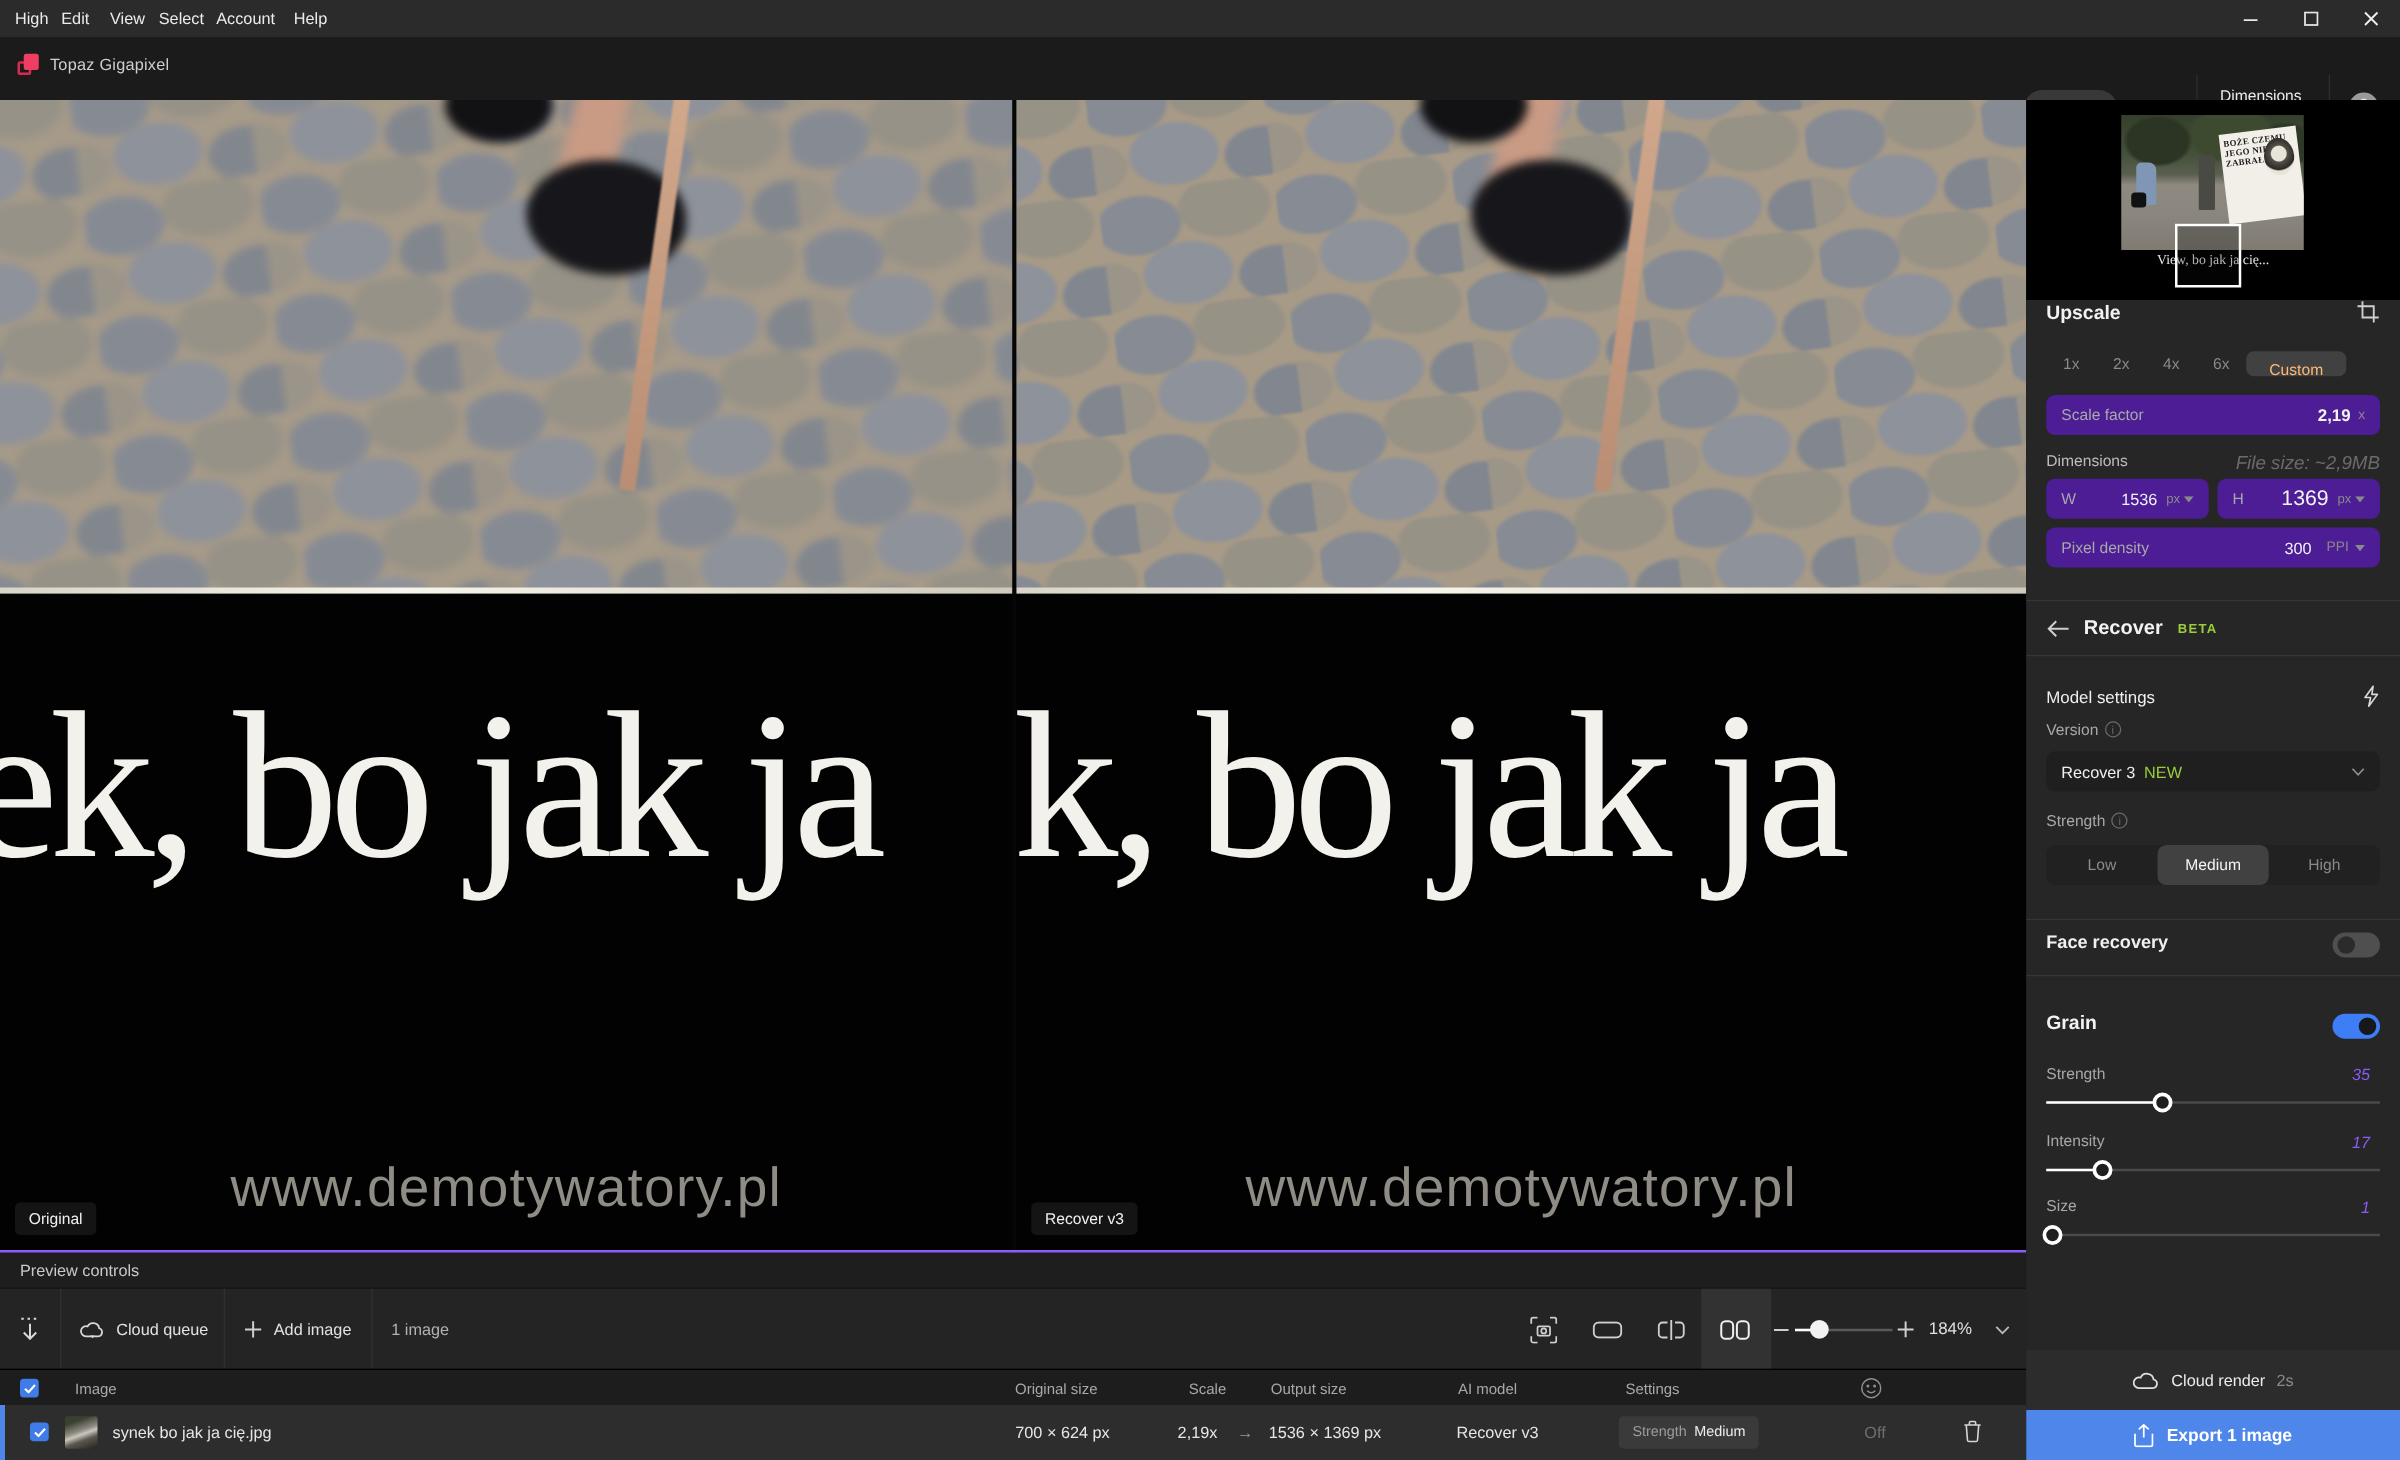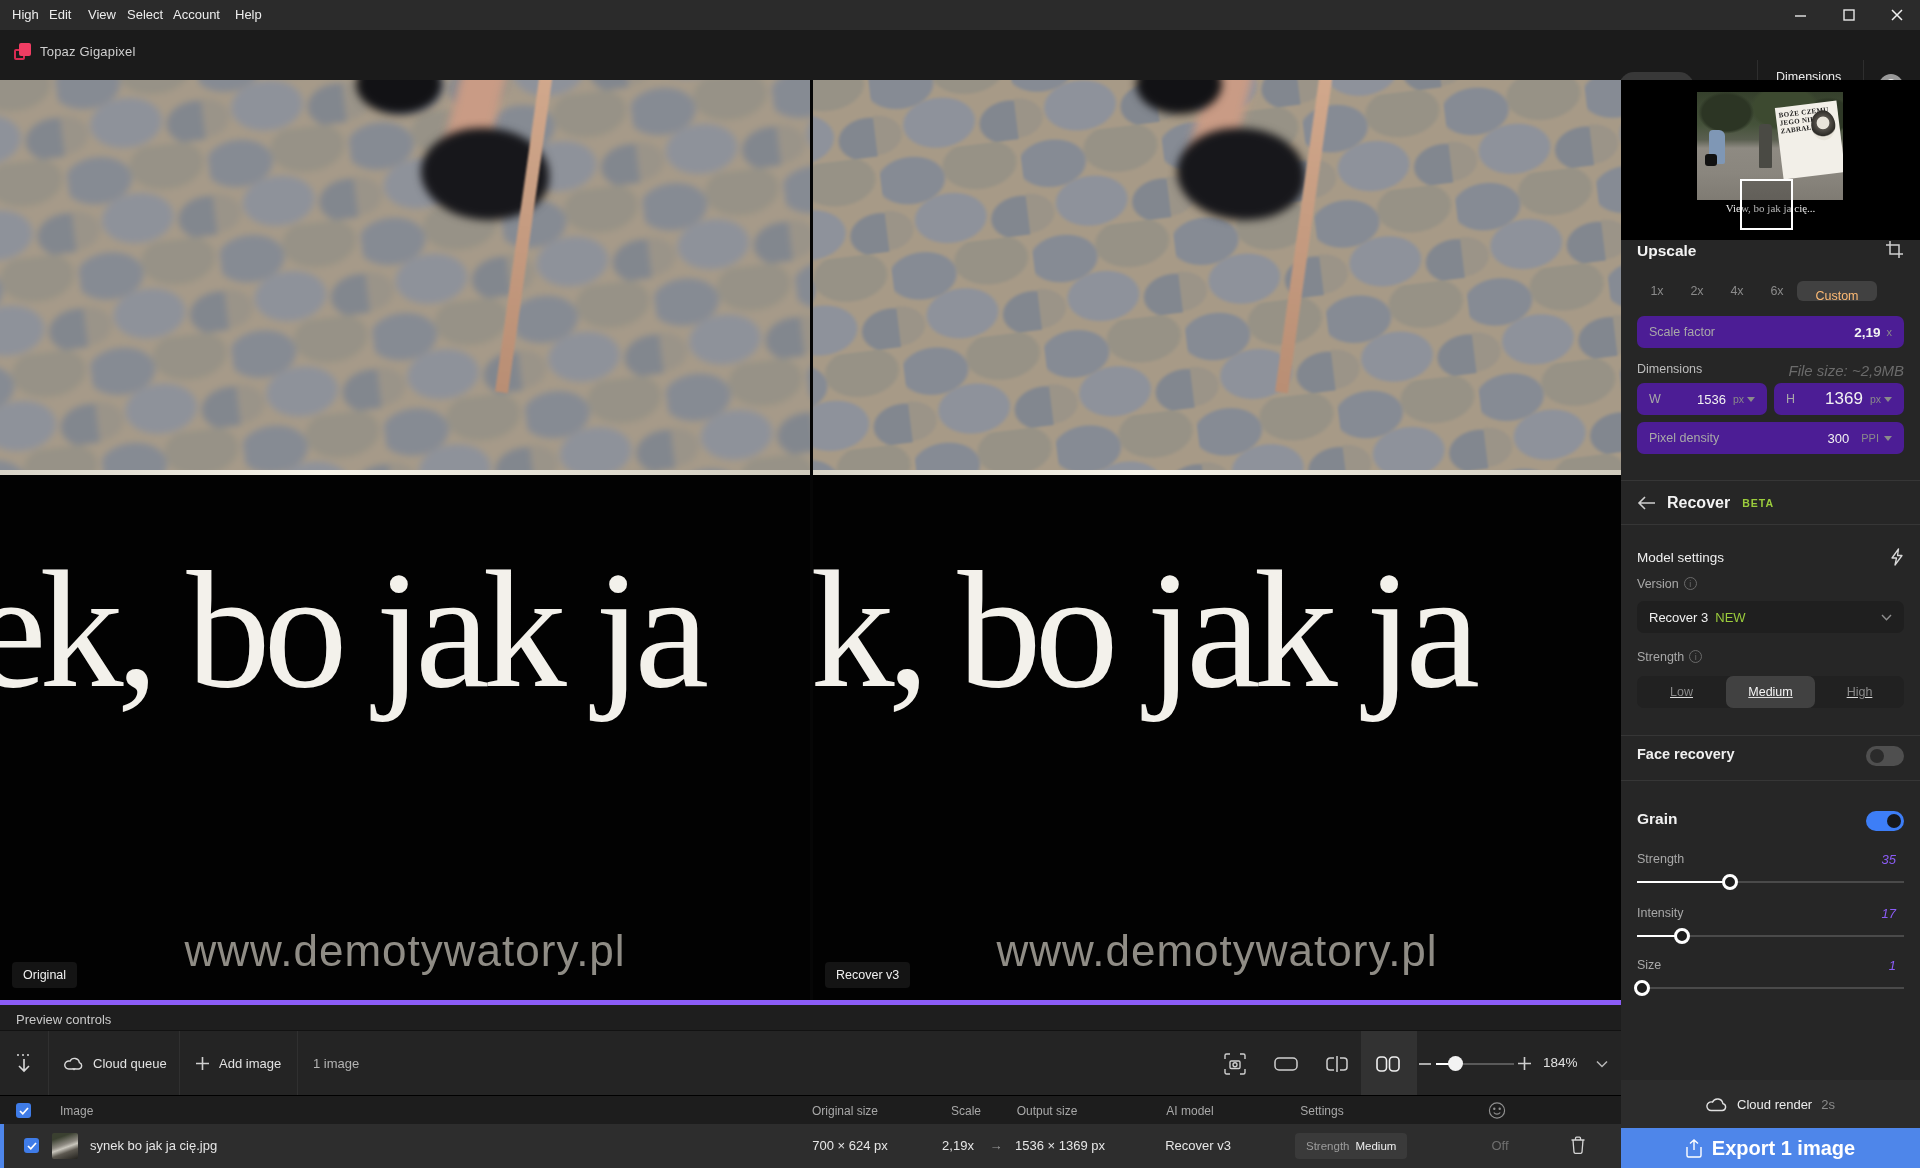--- a/index.html
+++ b/index.html
@@ -52,21 +52,21 @@
   .shoe2 { position:absolute; top:-26px; left:44%; width:86px; height:60px; background:#121215; border-radius:50%; filter:blur(4px); }
   .stick { position:absolute; top:-16px; left:64%; width:13px; height:330px; background:linear-gradient(180deg,#d2a98d,#b98e74); transform:rotate(8deg); filter:blur(1px); }
   .banner-edge { position:absolute; left:0; right:0; bottom:0; height:5px; background:linear-gradient(90deg,#d8d4c8,#f7f4ea 40%,#cfcabc); }
   .blackzone { position:absolute; left:0; right:0; top:395px; bottom:0; background:#020202; }
   .bigtext { position:absolute; top:58px; left:-28px; white-space:nowrap; font-family:"Liberation Serif", serif; font-size:168px; letter-spacing:-7px; color:#f3f1eb; }
   .pane.right .bigtext { left:-70px; }
   .watermark { position:absolute; bottom:24px; left:0; width:100%; text-align:center; font-size:44px; color:#8f8c85; letter-spacing:1px; }
   .pane-badge { position:absolute; left:12px; bottom:12px; background:rgba(22,22,22,.92); border-radius:4px; padding:6px 11px; font-size:12.5px; color:#f0f0f0; z-index:6; }
 
   
-  .pc-strip { position:absolute; left:0; top:1000px; width:1621px; height:30px; background:#1e1e1e; border-top:5px solid #8b5cf6; font-size:13px; color:#c9c9c9; line-height:30px; padding-left:16px; }
+  .pc-strip { position:absolute; left:0; top:1000px; width:1621px; height:30px; background:#1e1e1e; border-top:2px solid #8b5cf6; font-size:13px; color:#c9c9c9; line-height:30px; padding-left:16px; }
   .toolbar { position:absolute; left:0; top:1030px; width:1621px; height:65px; background:#242424; border-top:1px solid #121212; }
   .tb-sep { position:absolute; top:0; width:1px; height:65px; background:#303030; }
   .tb-item { position:absolute; top:0; height:65px; display:flex; align-items:center; gap:9px; font-size:13px; color:#e2e2e2; }
   .tb-count { color:#b3b3b3; }
   .view-active { position:absolute; left:1361px; top:0; width:56px; height:65px; background:#323232; }
   .zoom-track { position:absolute; left:1436px; top:32px; width:78px; height:2px; background:#5a5a5a; }
   .zoom-track .zfill { position:absolute; left:0; top:0; height:2px; width:16px; background:#fff; }
   .zoom-knob { position:absolute; left:1448px; top:25px; width:15px; height:15px; border-radius:50%; background:#f2f2f2; }
   .zoom-pct { position:absolute; left:1543px; top:24px; font-size:13.5px; color:#e0e0e0; }
 
@@ -102,36 +102,36 @@
   .thumb-caption { position:absolute; left:0; top:122px; width:299px; text-align:center; font-family:"Liberation Serif", serif; font-size:11px; color:#e8e8e8; }
   .sel-rect { position:absolute; left:119px; top:99px; width:53px; height:51px; border:2px solid #fff; background:rgba(10,10,10,.25); }
 
   .s-title { font-size:15.5px; font-weight:bold; color:#f2f2f2; }
   .s-label { font-size:12.5px; color:#a8a8a8; }
   .s-row { position:absolute; left:16px; width:267px; }
   .input-box { background:#4c1d95; border-radius:7px; height:32px; display:flex; align-items:center; padding:0 12px; }
   .scale-opts { position:absolute; left:16px; top:196px; width:267px; height:30px; display:flex; align-items:center; }
   .scale-opt { font-size:12.5px; color:#8a8a8a; width:40px; text-align:center; }
   .scale-custom { background:#414141; color:#fdba74; border-radius:6px; width:80px; height:20px; line-height:30px; }
-  .seg { position:absolute; left:16px; top:596px; width:267px; height:32px; background:#212121; border-radius:7px; display:flex;text-decoration:underline; }
+  .seg { position:absolute; left:16px; top:596px; width:267px; height:32px; background:#212121; border-radius:7px; display:flex; }
   .seg div { flex:1; text-align:center; line-height:32px; font-size:12.5px; color:#8a8a8a; }
   .seg .sel { background:#414141; border-radius:7px; color:#f5f5f5; }
   .hdiv { position:absolute; left:0; width:299px; height:1px; background:#363636; }
   .toggle { position:absolute; right:16px; width:38px; height:20px; border-radius:10px; background:#4f4f4f; }
   .toggle .knob { position:absolute; top:3px; left:4px; width:14px; height:14px; border-radius:50%; background:#2b2b2b; }
   .toggle.on { background:#3d7ef7; }
   .toggle.on .knob { left:auto; right:3px; background:#16181c; }
   .gslider { position:absolute; left:16px; width:267px; height:16px; }
   .gslider .track { position:absolute; left:0; right:0; top:7px; height:2px; background:#4a4a4a; }
   .gslider .fill { position:absolute; left:0; top:7px; height:2px; background:#fff; }
   .gslider .knob { position:absolute; top:0; width:16px; height:16px; border-radius:50%; background:#1e1e1e; border:3.5px solid #fff; transform:translateX(-8px); }
   .slider-val { position:absolute; right:24px; font-size:13px; color:#8b5cf6;font-style:italic; }
   .cloud-render { position:absolute; left:0; top:1000px; width:299px; height:48px; background:#2c2c2c; display:flex; align-items:center; justify-content:center; gap:9px; font-size:13px; }
   .cloud-render .t { color:#ececec; } .cloud-render .s { color:#8a8a8a; }
-  .export-btn { position:absolute; left:0; top:1048px; width:299px; height:40px; background:#4e86ea; display:flex; align-items:center; justify-content:center; gap:10px; font-size:20px; color:#fff; font-weight:bold; }
+  .export-btn { position:absolute; left:0; top:1048px; width:299px; height:40px; background:#4e86ea; display:flex; align-items:center; justify-content:center; gap:10px; font-size:14px; color:#fff; font-weight:bold; }
   .beta { font-size:10.5px; font-weight:bold; color:#9bcc3c; letter-spacing:1px; }
   .new-tag { color:#9bcc3c; }
   .info-i { display:inline-block; width:13px; height:13px; border:1px solid #6a6a6a; border-radius:50%; color:#6a6a6a; font-size:9px; text-align:center; line-height:12px; vertical-align:1px; margin-left:5px; }
 </style>
 </head>
 <body>
 
 <div class="menubar">
   <div class="menu-item" style="left:8px">High</div>
   <div class="menu-item" style="left:45px">Edit</div>

